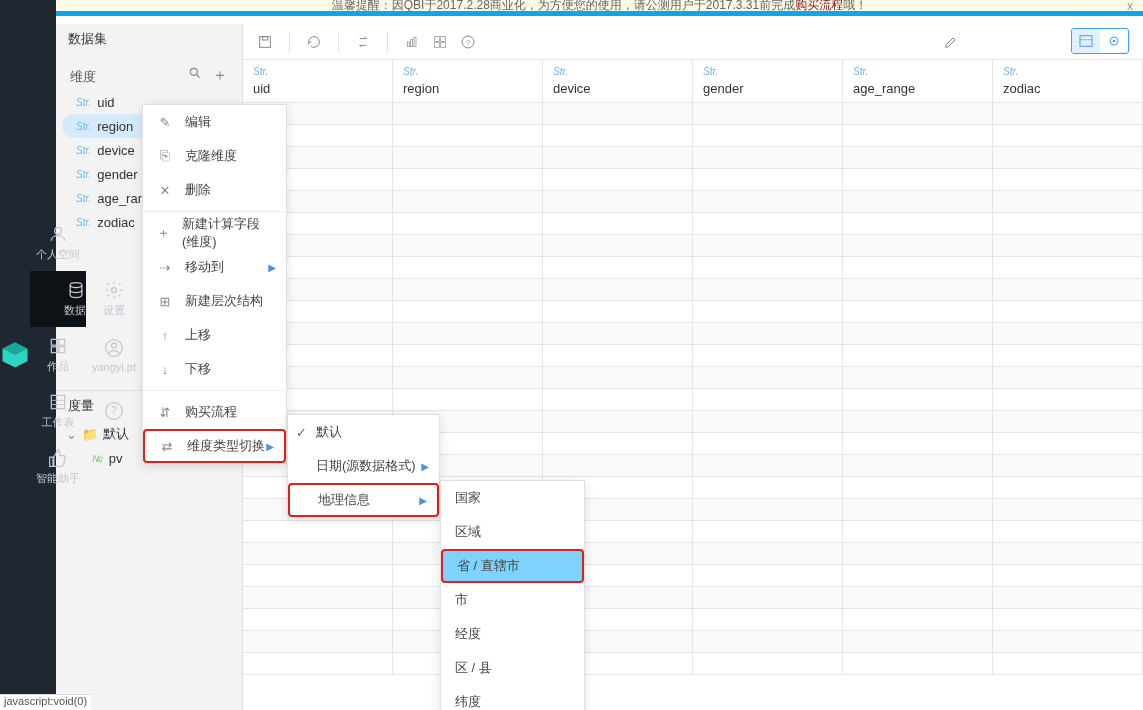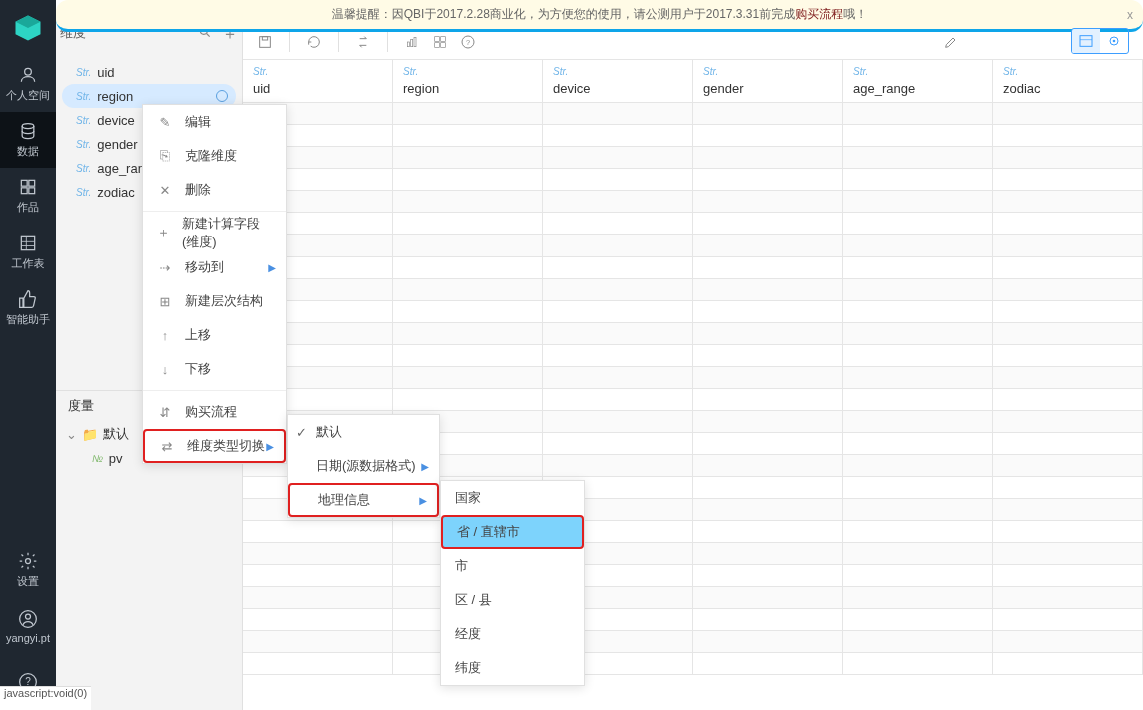--- a/index.html
+++ b/index.html
@@ -1,31 +1,31 @@
 <!DOCTYPE html>
 <html><head>
   <meta charset="utf-8">
   <style>
     * { margin: 0; padding: 0; box-sizing: border-box; font-family: -apple-system, "Helvetica Neue", Arial, sans-serif; }
     body { width: 1143px; height: 710px; overflow: hidden; font-size: 13px; color: #333; position: relative; }
 
-    .banner { position: absolute; top: 0; left: 56px; right: 0; height: 32px; background: #fffbe6; border-bottom: 3px solid #0ea5e9; display: flex; align-items: center; justify-content: center; color: #666; font-size: 12px; z-index: 5; border-radius: 12px; }
+    .banner { position: absolute; top: 0; left: 56px; right: 0; height: 16px; background: #fffbe6; border-bottom: 5px solid #0ea5e9; display: flex; align-items: center; justify-content: center; color: #666; font-size: 12px; z-index: 5; }
     .banner .link { color: #7f1d1d; }
     .banner-close { position: absolute; right: 10px; color: #999; cursor: pointer; }
 
-    .navrail { position: absolute; left: 0; top: 0; width: 56px; height: 710px; background: #1f2730; display: flex; flex-direction: column; align-items: center; color: #c0c7cf; font-size: 11px; z-index: 10; }
+    .navrail { position: absolute; left: 0; top: 0; width: 56px; height: 710px; background: #1f2730; display: flex; flex-direction: row; align-items: center; color: #c0c7cf; font-size: 11px; z-index: 10; }
     .nav-logo { width: 56px; height: 56px; display: flex; align-items: center; justify-content: center; }
     .nav-item { width: 56px; height: 56px; display: flex; flex-direction: column; align-items: center; justify-content: center; gap: 3px; cursor: pointer; }
-    .nav-item.active { background: #0d1217; }
+    .nav-item.active { background: #0d1217; align-items: flex-end; }
     .nav-item svg { width: 20px; height: 20px; }
     .nav-spacer { flex: 1; }
 
     .sidepanel { position: absolute; left: 56px; top: 24px; width: 187px; bottom: 0; background: #f3f3f3; border-right: 1px solid #e0e0e0; display: flex; flex-direction: column; }
     .sp-title { height: 30px; display: flex; align-items: center; padding: 0 12px; font-size: 13px; }
-    .sp-dim-head { height: 32px; display: flex; align-items: flex-start; padding: 0 4px; justify-content: space-between; color: #555; }
+    .sp-dim-head { height: 32px; display: flex; align-items: flex-end; padding: 0 14px; justify-content: space-between; color: #555; }
     .sp-search svg { width: 14px; height: 14px; }
     .sp-plus { font-size: 16px; color: #888; margin-left: 6px; }
     .dim-list { padding: 4px 0; }
     .dim-item { height: 24px; display: flex; align-items: center; padding: 0 10px 0 20px; gap: 6px; font-size: 13px; cursor: pointer; }
     .dim-item.selected { background: #d6eaff; border-radius: 12px; margin: 0 6px; padding-left: 14px; position: relative; }
     .dim-item.selected::after { content: ""; position: absolute; right: 8px; width: 10px; height: 10px; border: 1px solid #5aa0e0; border-radius: 50%; }
     .type-str { color: #6fb4e8; font-size: 10px; font-style: italic; }
     .sp-measure { border-top: 1px solid #e0e0e0; margin-top: auto; }
     .measure-folder { display: flex; align-items: center; padding: 4px 10px; gap: 5px; font-size: 13px; }
     .measure-item { display: flex; align-items: center; padding: 4px 10px 4px 36px; gap: 6px; font-size: 13px; }
@@ -53,21 +53,21 @@
     .ctx-menu { position: absolute; background: #fff; border: 1px solid #e0e0e0; box-shadow: 0 2px 10px rgba(0,0,0,0.12); z-index: 20; }
     .ctx-item { height: 34px; display: flex; align-items: center; padding: 0 14px; gap: 12px; font-size: 13px; color: #444; cursor: pointer; position: relative; }
     .ctx-item .icon { width: 16px; display: flex; justify-content: center; color: #888; }
     .ctx-item .arrow { position: absolute; right: 10px; color: #4a90e2; font-size: 10px; }
     .ctx-sep { height: 1px; background: #eee; margin: 4px 0; }
     .highlight-red { border: 2px solid #e02020; border-radius: 4px; }
     .submenu2 .ctx-item.selected { background: #7dd3fc; }
     .submenu .ctx-item.check::before { content: "✓"; position: absolute; left: 8px; color: #666; }
     .submenu .ctx-item { padding-left: 28px; }
 
-    .status { position: absolute; left: 0; bottom: 0; height: 24px; font-size: 11px; color: #555; background: #fff; padding: 0 4px; border-top: 1px solid #ddd; z-index: 30; }
+    .status { position: absolute; left: 0; bottom: 0; height: 16px; font-size: 11px; color: #555; background: #fff; padding: 0 4px; border-top: 1px solid #ddd; z-index: 30; }
   </style>
 </head>
 <body>
 
 <div class="banner">
   <span>温馨提醒：因QBI于2017.2.28商业化，为方便您的使用，请公测用户于2017.3.31前完成</span>
   <span class="link">购买流程</span>
   <span>哦！</span>
   <span class="banner-close">x</span>
 </div>
@@ -140,20 +140,21 @@
       <div class="nav-item">
         <svg viewBox="0 0 24 24">
           <circle cx="12" cy="12" r="10" fill="none" stroke="currentColor" stroke-width="1.5"></circle>
           <text x="12" y="16" text-anchor="middle" font-size="12" fill="currentColor">?</text>
         </svg>
       </div>
     </div>
 </div>
 
 <div class="sidepanel">
+  <div class="sp-title">数据集</div>
   <div class="sp-dim-head">
     <span>维度</span>
     <span>
       <span class="sp-search"><svg viewBox="0 0 24 24">
             <circle cx="10" cy="10" r="6" fill="none" stroke="#888" stroke-width="2"></circle>
             <line x1="15" y1="15" x2="20" y2="20" stroke="#888" stroke-width="2"></line>
           </svg></span>
       <span class="sp-plus">＋</span>
     </span>
   </div>
@@ -558,30 +559,33 @@
     <div class="ctx-item highlight-red">
       <span>地理信息</span>
       <span class="arrow">▶</span>
     </div>
   </div>
 
 <div class="ctx-menu submenu2" id="sub2" style="left:440px; top:480px; width:145px;">
     <div class="ctx-item">
       <span>国家</span>
     </div>
+    <div class="ctx-item">
+      <span>区域</span>
+    </div>
     <div class="ctx-item selected highlight-red">
       <span>省 / 直辖市</span>
     </div>
     <div class="ctx-item">
       <span>市</span>
     </div>
     <div class="ctx-item">
+      <span>经度</span>
+    </div>
+    <div class="ctx-item">
       <span>区 / 县</span>
     </div>
     <div class="ctx-item">
-      <span>经度</span>
-    </div>
-    <div class="ctx-item">
       <span>纬度</span>
     </div>
   </div>
 
 <div class="status">javascript:void(0)</div>
 
 </body></html>

